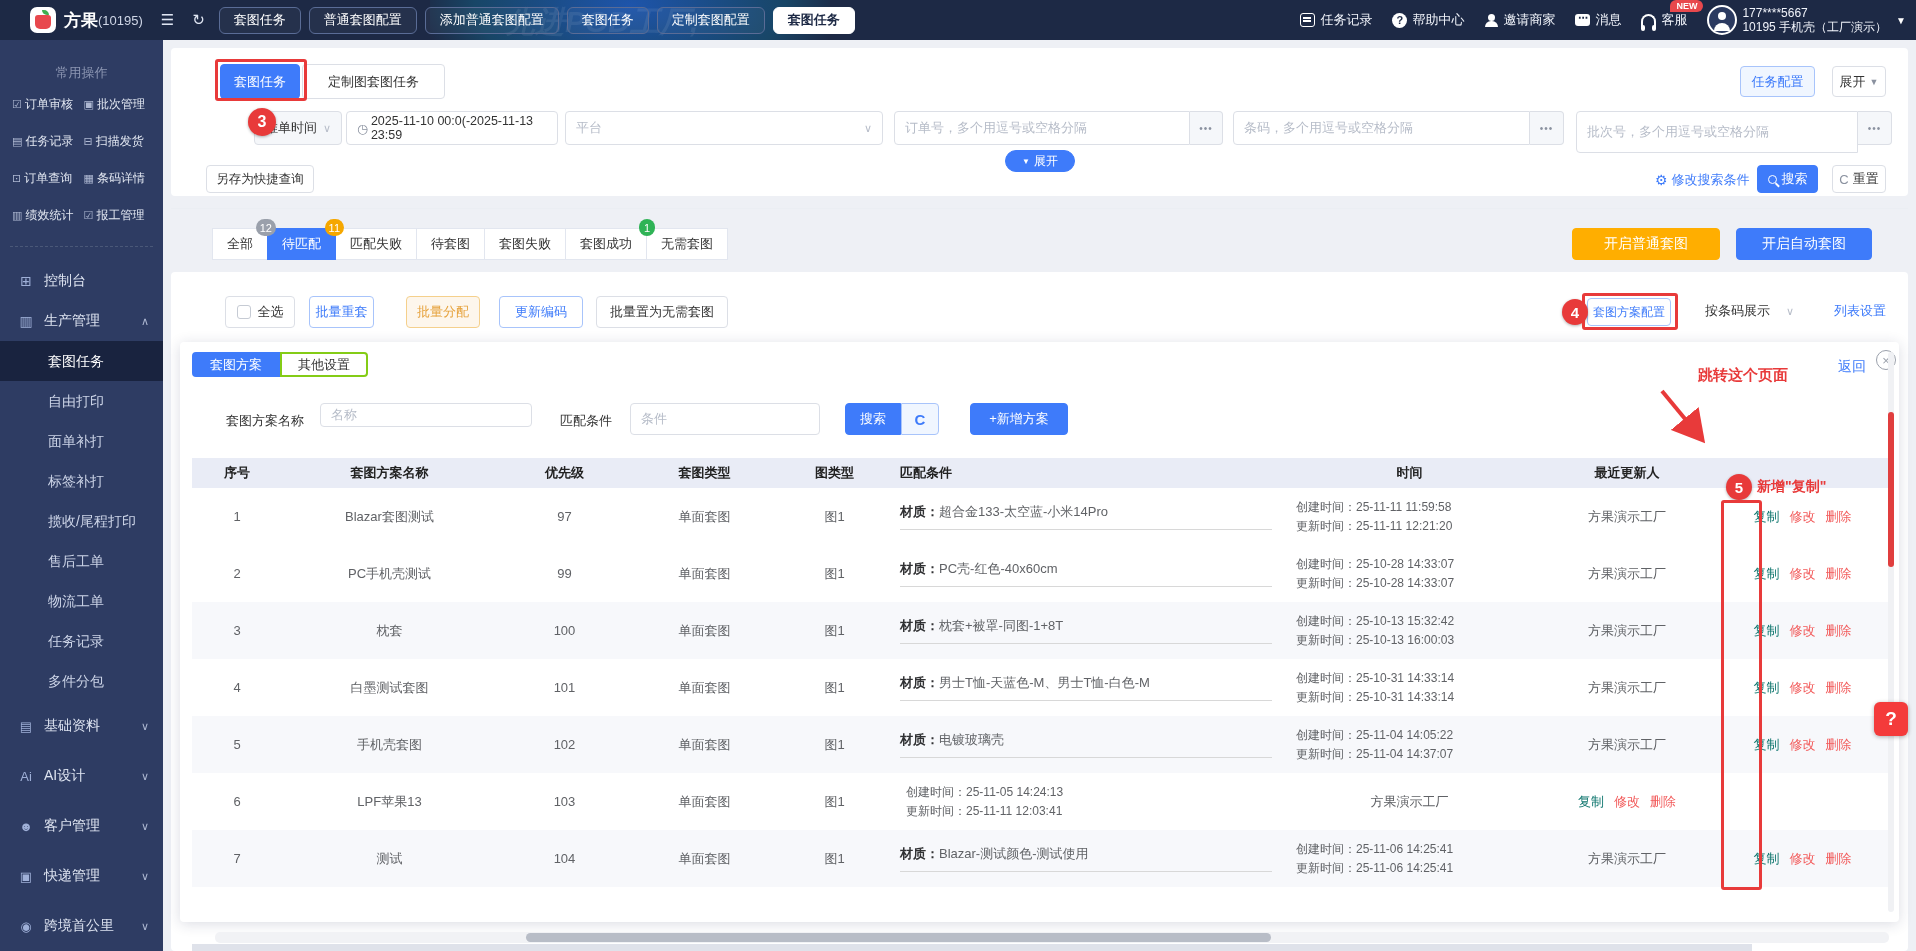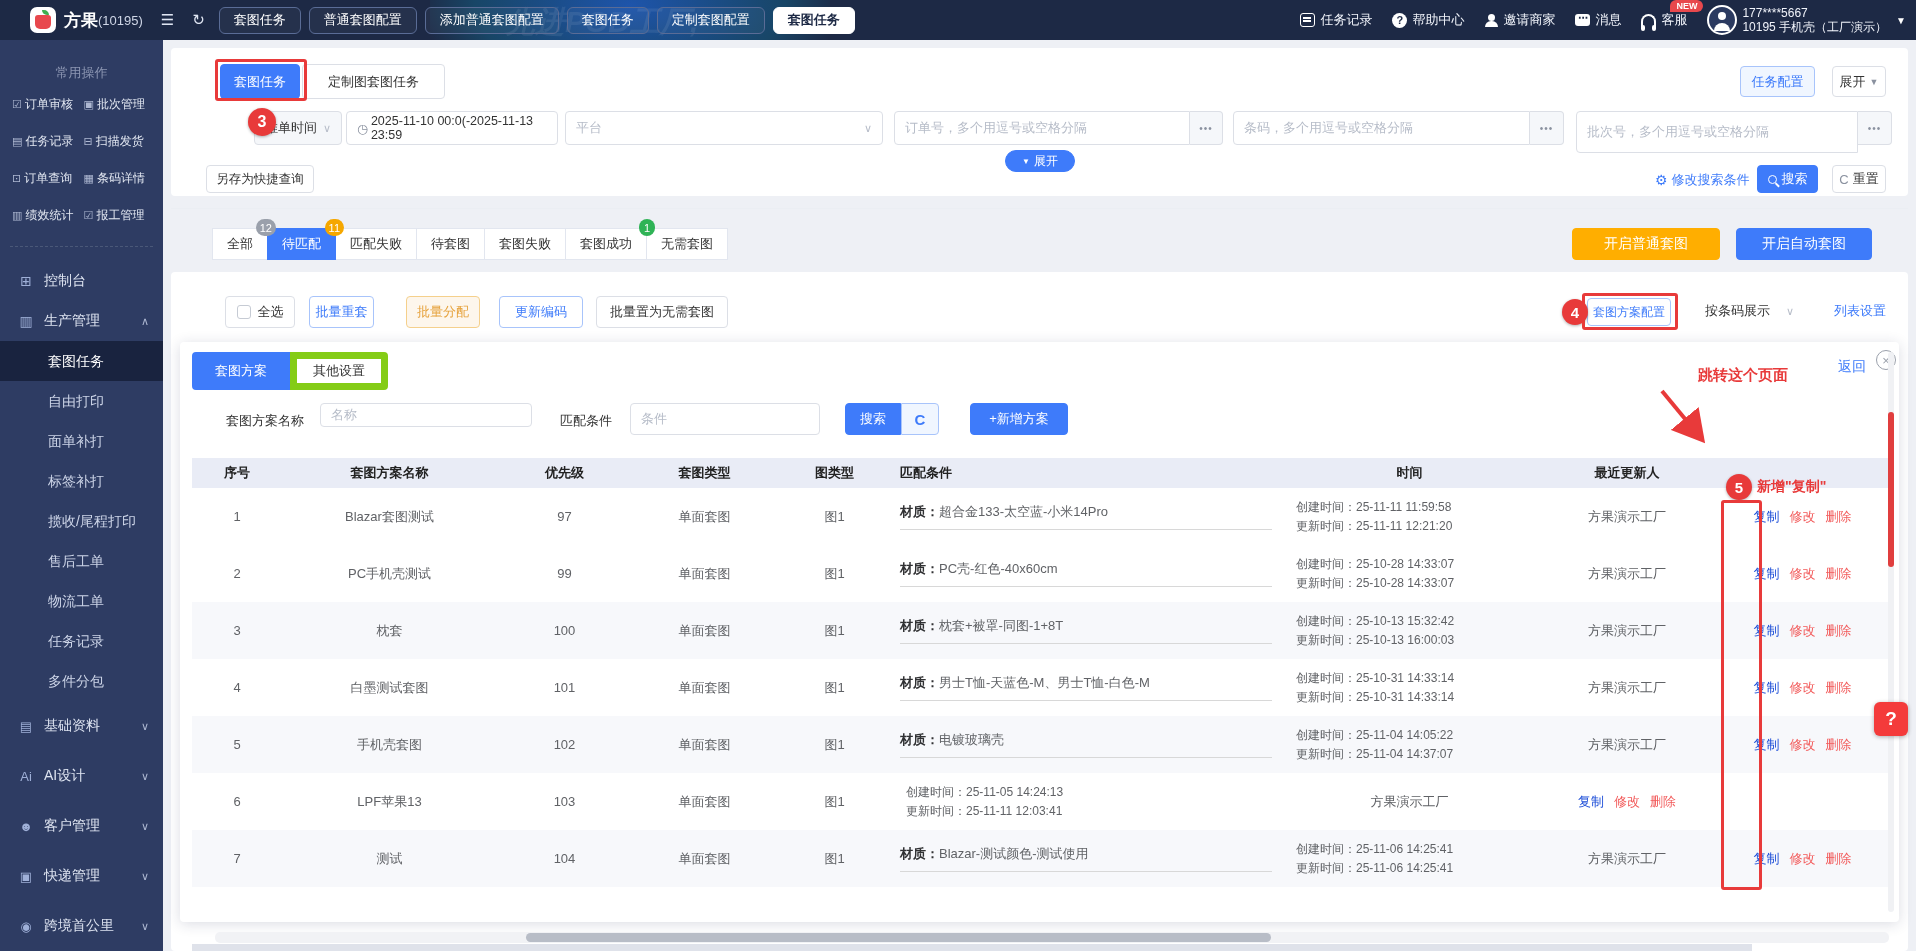--- a/index.html
+++ b/index.html
@@ -89,42 +89,42 @@
   .badge { position:absolute; top:-10px; right:-9px; min-width:16px; height:17px; padding:0 4px; border-radius:9px; color:#fff; font-size:11px; display:flex; align-items:center; justify-content:center; z-index:3; }
   .b-gray { background:#9aa0ab; } .b-yellow { background:#f5a700; } .b-green { background:#2fb356; }
 
   
   .mcard { position:absolute; left:171px; top:272px; width:1737px; height:679px; background:#fff; border-radius:4px; }
   .checkbox { width:14px; height:14px; border:1px solid #c6cbd4; border-radius:3px; background:#fff; margin-right:7px; }
 
   
   .panel { position:absolute; left:9px; top:70px; width:1719px; height:580px; background:#fff; border-radius:4px; box-shadow:0 2px 14px rgba(30,40,80,.16); }
   .ptabs { position:absolute; left:12px; top:10px; display:flex; }
-  .ptab2 { height:38px; padding:0 16px; display:flex; align-items:center; font-size:13px; border:7px solid #84cc16; background:#fff; cursor:pointer; }
+  .ptab2 { height:25px; padding:0 16px; display:flex; align-items:center; font-size:13px; border:2px solid #84cc16; background:#fff; cursor:pointer; }
   .ptab2.active { background:#3e7bfa; color:#fff; border-color:#3e7bfa; }
   .ptab2:first-child { border-radius:4px 0 0 4px; } .ptab2:last-child { border-radius:0 4px 4px 0; }
   .close-x { position:absolute; left:1696px; top:8px; width:20px; height:20px; border:1px solid #9aa0ab; border-radius:50%; color:#9aa0ab; font-size:13px; display:flex; align-items:center; justify-content:center; cursor:pointer; }
   .form-label { font-size:13px; color:#333; }
 
   
   .ttable { position:absolute; left:12px; top:116px; width:1696px; }
   .thead, .trow { display:grid; grid-template-columns:90px 215px 135px 145px 115px 390px 255px 180px 171px; }
   .thead { background:#e9ecf6; height:30px; align-items:center; font-weight:bold; font-size:13px; color:#222; }
   .thead > div { text-align:center; }
   .thead > .hl { text-align:left; padding-left:8px; }
   .trow { height:57px; align-items:center; font-size:13px; color:#606266; }
   .trow:nth-child(2n+3) { background:#f7f8fb; }
   .c.center { text-align:center; }
   .cond { padding:0 10px 0 8px; }
   .condin { border-bottom:1px solid #d8d8d8; padding-bottom:8px; }
   .condin b { color:#303133; }
   .time { font-size:12px; line-height:19px; padding-left:14px; }
   .actions { text-align:center; }
   .lnk { cursor:pointer; margin:0 5px; }
-  .copy { color:#1d4ed8; } .edit { color:#f25a5a; } .del { color:#f25a5a; }
+  .copy { color:#0f766e; } .edit { color:#f25a5a; } .del { color:#f25a5a; }
 
   
   .vtrack { position:absolute; left:1708px; top:10px; width:6px; height:560px; background:#f0f1f4; border-radius:3px; }
   .vthumb-red { position:absolute; left:0; top:60px; width:6px; height:155px; background:#e03e3e; border-radius:3px; }
   .htrack { position:absolute; left:44px; top:660px; width:1674px; height:11px; background:#f1f2f5; border-radius:5px; }
   .hthumb { position:absolute; left:311px; top:1px; width:745px; height:9px; background:#b8bdc7; border-radius:5px; cursor:grab; }
 
   
   .ann { z-index:60; }
   .ann-box { position:absolute; border:3px solid #e83a3a; border-radius:3px; pointer-events:none; }

